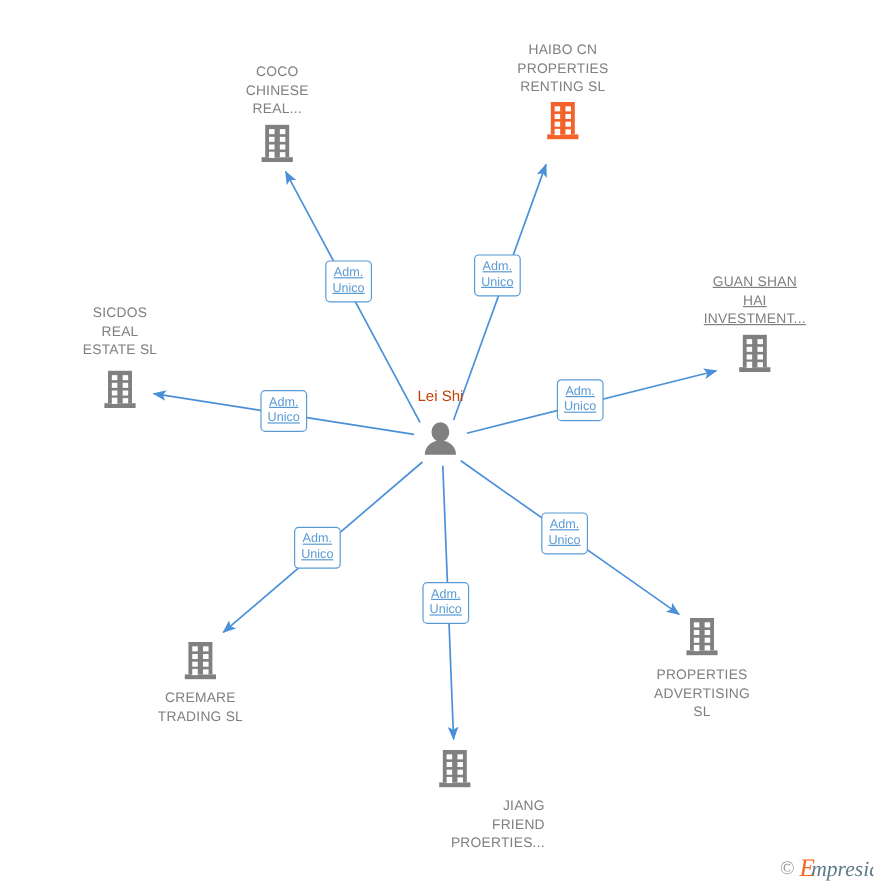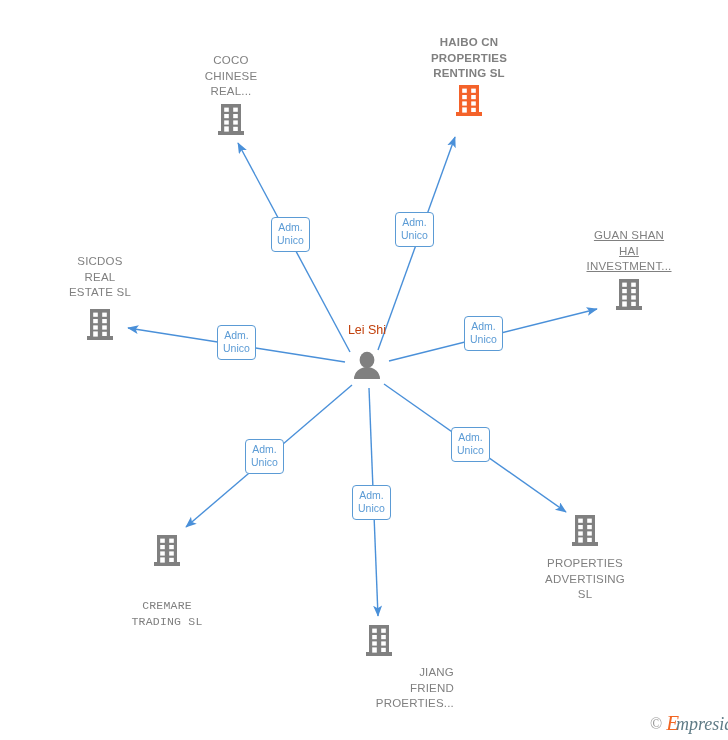--- a/index.html
+++ b/index.html
@@ -49,20 +49,21 @@
     border: 1.3px solid #5b9bd5;
     border-radius: 4px;
     background: #ffffff;
     color: #5b9bd5;
     font-size: 10.5px;
     line-height: 13px;
     text-align: center;
     padding: 3px 5px 4px 5px;
     font-family: "Liberation Sans", sans-serif;
     white-space: pre-line;
+    text-decoration: underline;
   }
   .watermark {
     position: absolute;
     display: flex;
     align-items: center;
     gap: 4px;
     font-family: "Liberation Serif", serif;
   }
   .wm-c {
     color: #9a9a9a;
@@ -194,30 +195,30 @@
           <ellipse cx="367" cy="360" rx="7.4" ry="8.2" fill="#808080"></ellipse>
           <path d="M354,379 a13,12 0 0 1 26,0 z" fill="#808080"></path>
         </g>
       </g>
   </svg>
 
   <div id="label-layer">
       <div class="node-label" style="left: 156px; width: 150px; top: 53px;">COCO
 CHINESE
 REAL...</div>
-      <div class="node-label" style="left: 394px; width: 150px; top: 35px; font-weight: bold;">HAIBO CN
+      <div class="node-label" style="left: 394px; width: 150px; top: 35px;">HAIBO CN
 PROPERTIES
 RENTING  SL</div>
       <div class="node-label" style="left: 554px; width: 150px; top: 228px; text-decoration: underline;">GUAN SHAN
 HAI
 INVESTMENT...</div>
       <div class="node-label" style="left: 25px; width: 150px; top: 254px; text-align: center;">SICDOS
 REAL
 ESTATE  SL</div>
-      <div class="node-label" style="left: 92px; width: 150px; top: 598px; font-family: Liberation Mono, monospace;">CREMARE
+      <div class="node-label" style="left: 92px; width: 150px; top: 575px;">CREMARE
 TRADING  SL</div>
       <div class="node-label" style="left: 304px; width: 150px; top: 665px; text-align: right;">JIANG
 FRIEND
 PROERTIES...</div>
       <div class="node-label" style="left: 510px; width: 150px; top: 556px;">PROPERTIES
 ADVERTISING
 SL</div>
       <div class="person-label" style="left: 307px; width: 120px; top: 323px;">Lei Shi</div>
     </div>
   <div id="edge-label-layer">

